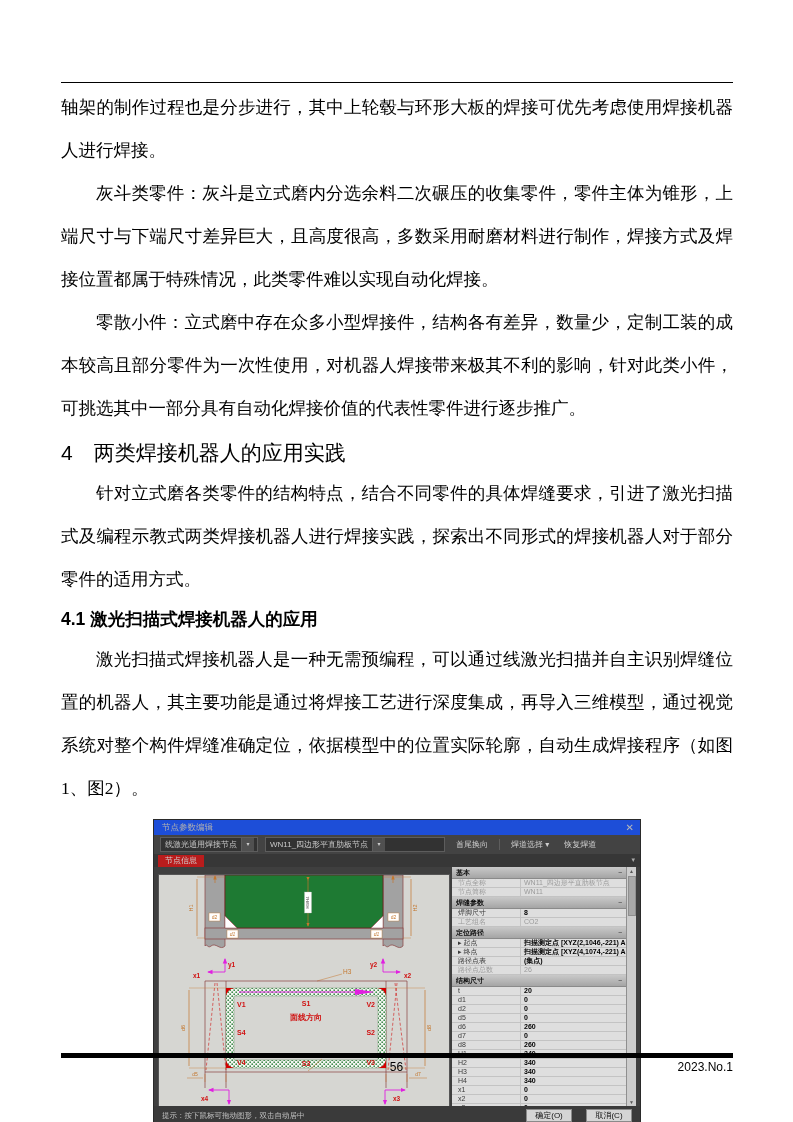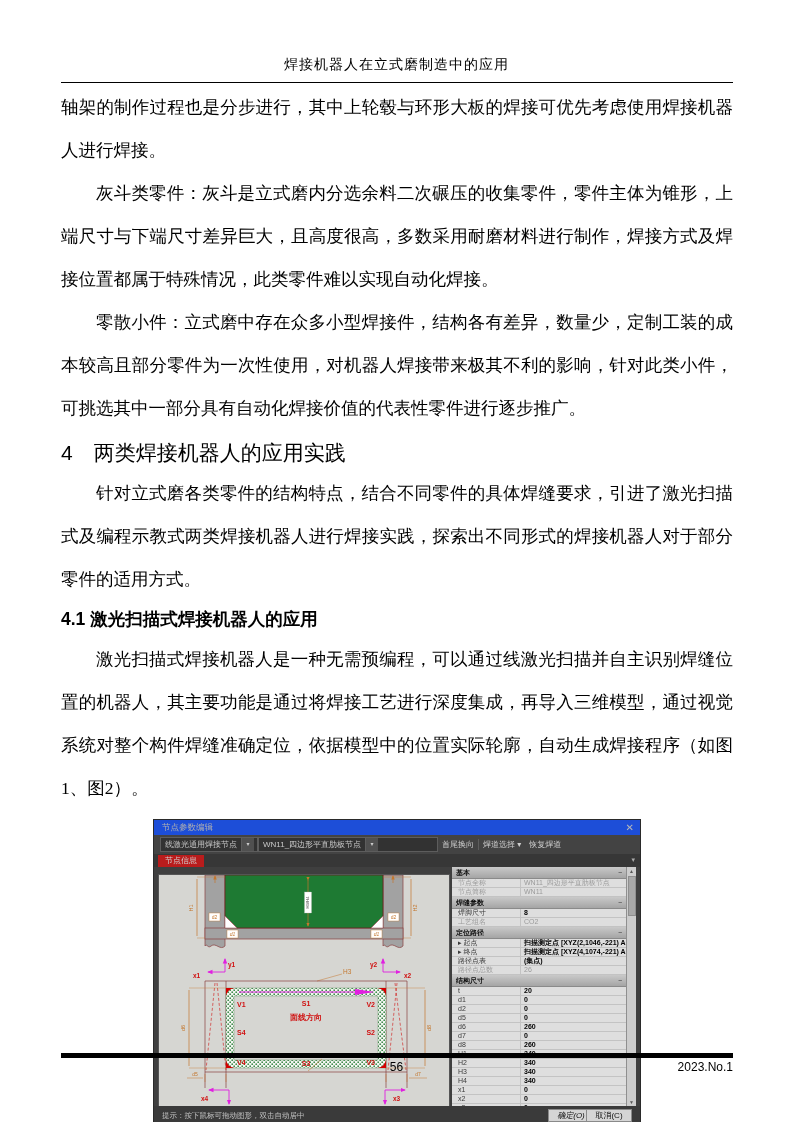--- a/index.html
+++ b/index.html
@@ -15,21 +15,21 @@
   .h1{font-family:"Liberation Sans","DejaVu Sans",sans-serif;font-weight:normal;font-size:21px;line-height:38px;margin:4px 0 0 0;}
   .h2{font-family:"Liberation Sans","DejaVu Sans",sans-serif;font-weight:bold;font-size:17.5px;line-height:37px;margin:0;}
   
   .dlg{width:486px;height:306px;margin:10px auto 0 auto;position:relative;background:#3f3f3f;
        font-family:"Liberation Sans","DejaVu Sans",sans-serif;outline:1px solid #2a2a2a;}
   .dlg-title{position:absolute;top:0;left:0;width:100%;height:15px;background:#1d4ed8;color:#b0b0b0;
              font-size:8.5px;line-height:15px;}
   .dlg-title span{padding-left:8px;}
   .dlg-close{position:absolute;top:0;right:6px;color:#b8b8b8;font-size:10px;line-height:15px;cursor:default;}
   .toolbar{position:absolute;top:15px;left:0;width:100%;height:19px;background:#434343;display:flex;
-           align-items:center;padding-left:6px;box-sizing:border-box;color:#cfcfcf;font-size:8px;}
+           align-items:center;gap:7px;padding-left:6px;box-sizing:border-box;color:#cfcfcf;font-size:8px;}
   .combo{height:13px;background:#323232;border:1px solid #5d5d5d;color:#c8c8c8;display:flex;align-items:center;}
   .combo .txt{padding:0 4px;white-space:nowrap;overflow:hidden;}
   .combo .dd{width:12px;align-self:stretch;background:#505050;border-left:1px solid #5d5d5d;
              text-align:center;font-size:6px;line-height:13px;color:#ccc;}
   .c1{width:96px;} .c2{width:178px;}
   .tbtn{padding:0 4px;height:13px;line-height:13px;white-space:nowrap;}
   .vsep{width:1px;height:11px;background:#5d5d5d;}
   .tabrow{position:absolute;top:34px;left:0;width:100%;height:13px;background:#373737;}
   .tab{position:absolute;left:4px;top:1px;height:12px;background:#b91c1c;color:#d2d2d2;font-size:8px;
        line-height:12px;padding:0 7px;}
@@ -47,35 +47,34 @@
   .prow.dim .pl,.prow.dim .pv{color:#9b9b9b;font-weight:normal;}
   .pscroll{width:9px;background:#cdcdcd;border-left:1px solid #8f8f8f;position:relative;color:#555;}
   .pscroll .sa{position:absolute;left:0;width:100%;text-align:center;font-size:5px;line-height:8px;}
   .pscroll .up{top:0;} .pscroll .dn{bottom:0;}
   .pscroll .thumb{position:absolute;left:1px;top:9px;width:6px;height:38px;background:#a8a8a8;border:1px solid #8f8f8f;}
   
   .dlg-bottom{position:absolute;left:0;top:286px;width:100%;height:20px;background:#3a3a3a;}
   .status{position:absolute;left:8px;top:0;color:#c3c3c3;font-size:7.5px;line-height:20px;}
   .dbtn{position:absolute;top:3px;width:46px;height:13px;background:#d5d5d5;border:1px solid #8a8a8a;
         font-size:8px;line-height:11px;text-align:center;color:#111;box-sizing:border-box;}
-  .ok{left:394px;font-style:italic;} .cancel{left:432px;}
+  .ok{left:372px;} .cancel{left:432px;}
   
   .caption{text-align:center;font-family:"Liberation Sans","DejaVu Sans",sans-serif;font-size:15px;margin-top:14px;}
   .foot-bar{position:absolute;top:1053px;left:61px;width:672px;height:5px;background:#000;}
   .foot-page{position:absolute;top:1060px;left:0;right:0;text-align:center;font-size:12px;
              font-family:"Liberation Sans","DejaVu Sans",sans-serif;}
   .foot-issue{position:absolute;top:1060px;right:60px;font-size:12px;font-family:"Liberation Sans","DejaVu Sans",sans-serif;}
   svg text{font-family:"Liberation Sans","DejaVu Sans",sans-serif;}
 </style>
 </head>
 <body>
 
 <div class="page">
 
-  <div class="hdr-title">焊接机器人在立式磨制造中的应用</div>
   <div class="hdr-rule"></div>
 
   <div class="content">
     <p class="para noindent">轴架的制作过程也是分步进行，其中上轮毂与环形大板的焊接可优先考虑使用焊接机器人进行焊接。</p>
     <p class="para">灰斗类零件：灰斗是立式磨内分选余料二次碾压的收集零件，零件主体为锥形，上端尺寸与下端尺寸差异巨大，且高度很高，多数采用耐磨材料进行制作，焊接方式及焊接位置都属于特殊情况，此类零件难以实现自动化焊接。</p>
     <p class="para">零散小件：立式磨中存在众多小型焊接件，结构各有差异，数量少，定制工装的成本较高且部分零件为一次性使用，对机器人焊接带来极其不利的影响，针对此类小件，可挑选其中一部分具有自动化焊接价值的代表性零件进行逐步推广。</p>
     <h2 class="h1">4　两类焊接机器人的应用实践</h2>
     <p class="para">针对立式磨各类零件的结构特点，结合不同零件的具体焊缝要求，引进了激光扫描式及编程示教式两类焊接机器人进行焊接实践，探索出不同形式的焊接机器人对于部分零件的适用方式。</p>
     <h3 class="h2">4.1 激光扫描式焊接机器人的应用</h3>
     <p class="para">激光扫描式焊接机器人是一种无需预编程，可以通过线激光扫描并自主识别焊缝位置的机器人，其主要功能是通过将焊接工艺进行深度集成，再导入三维模型，通过视觉系统对整个构件焊缝准确定位，依据模型中的位置实际轮廓，自动生成焊接程序（如图1、图2）。</p>

